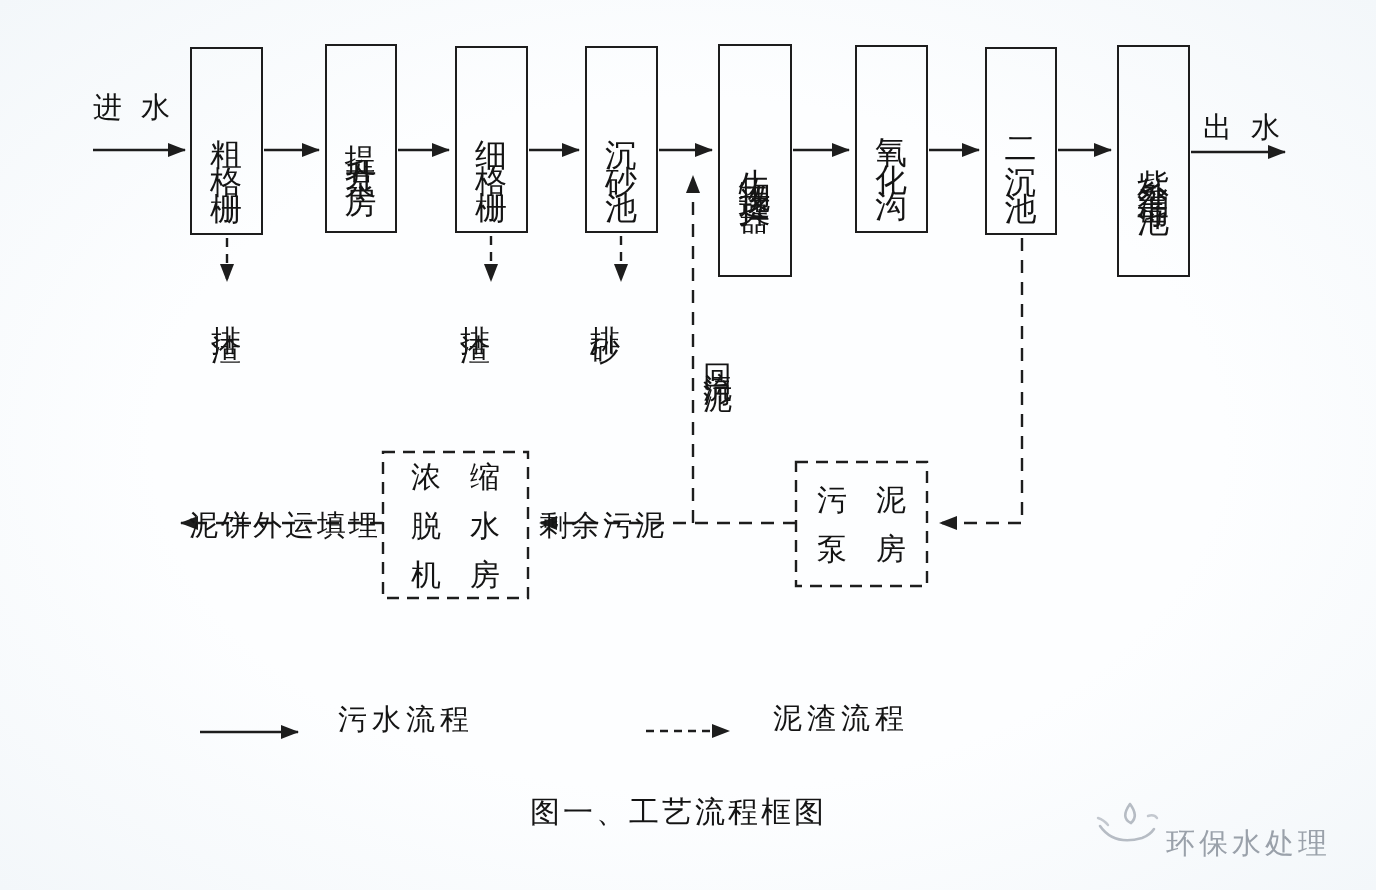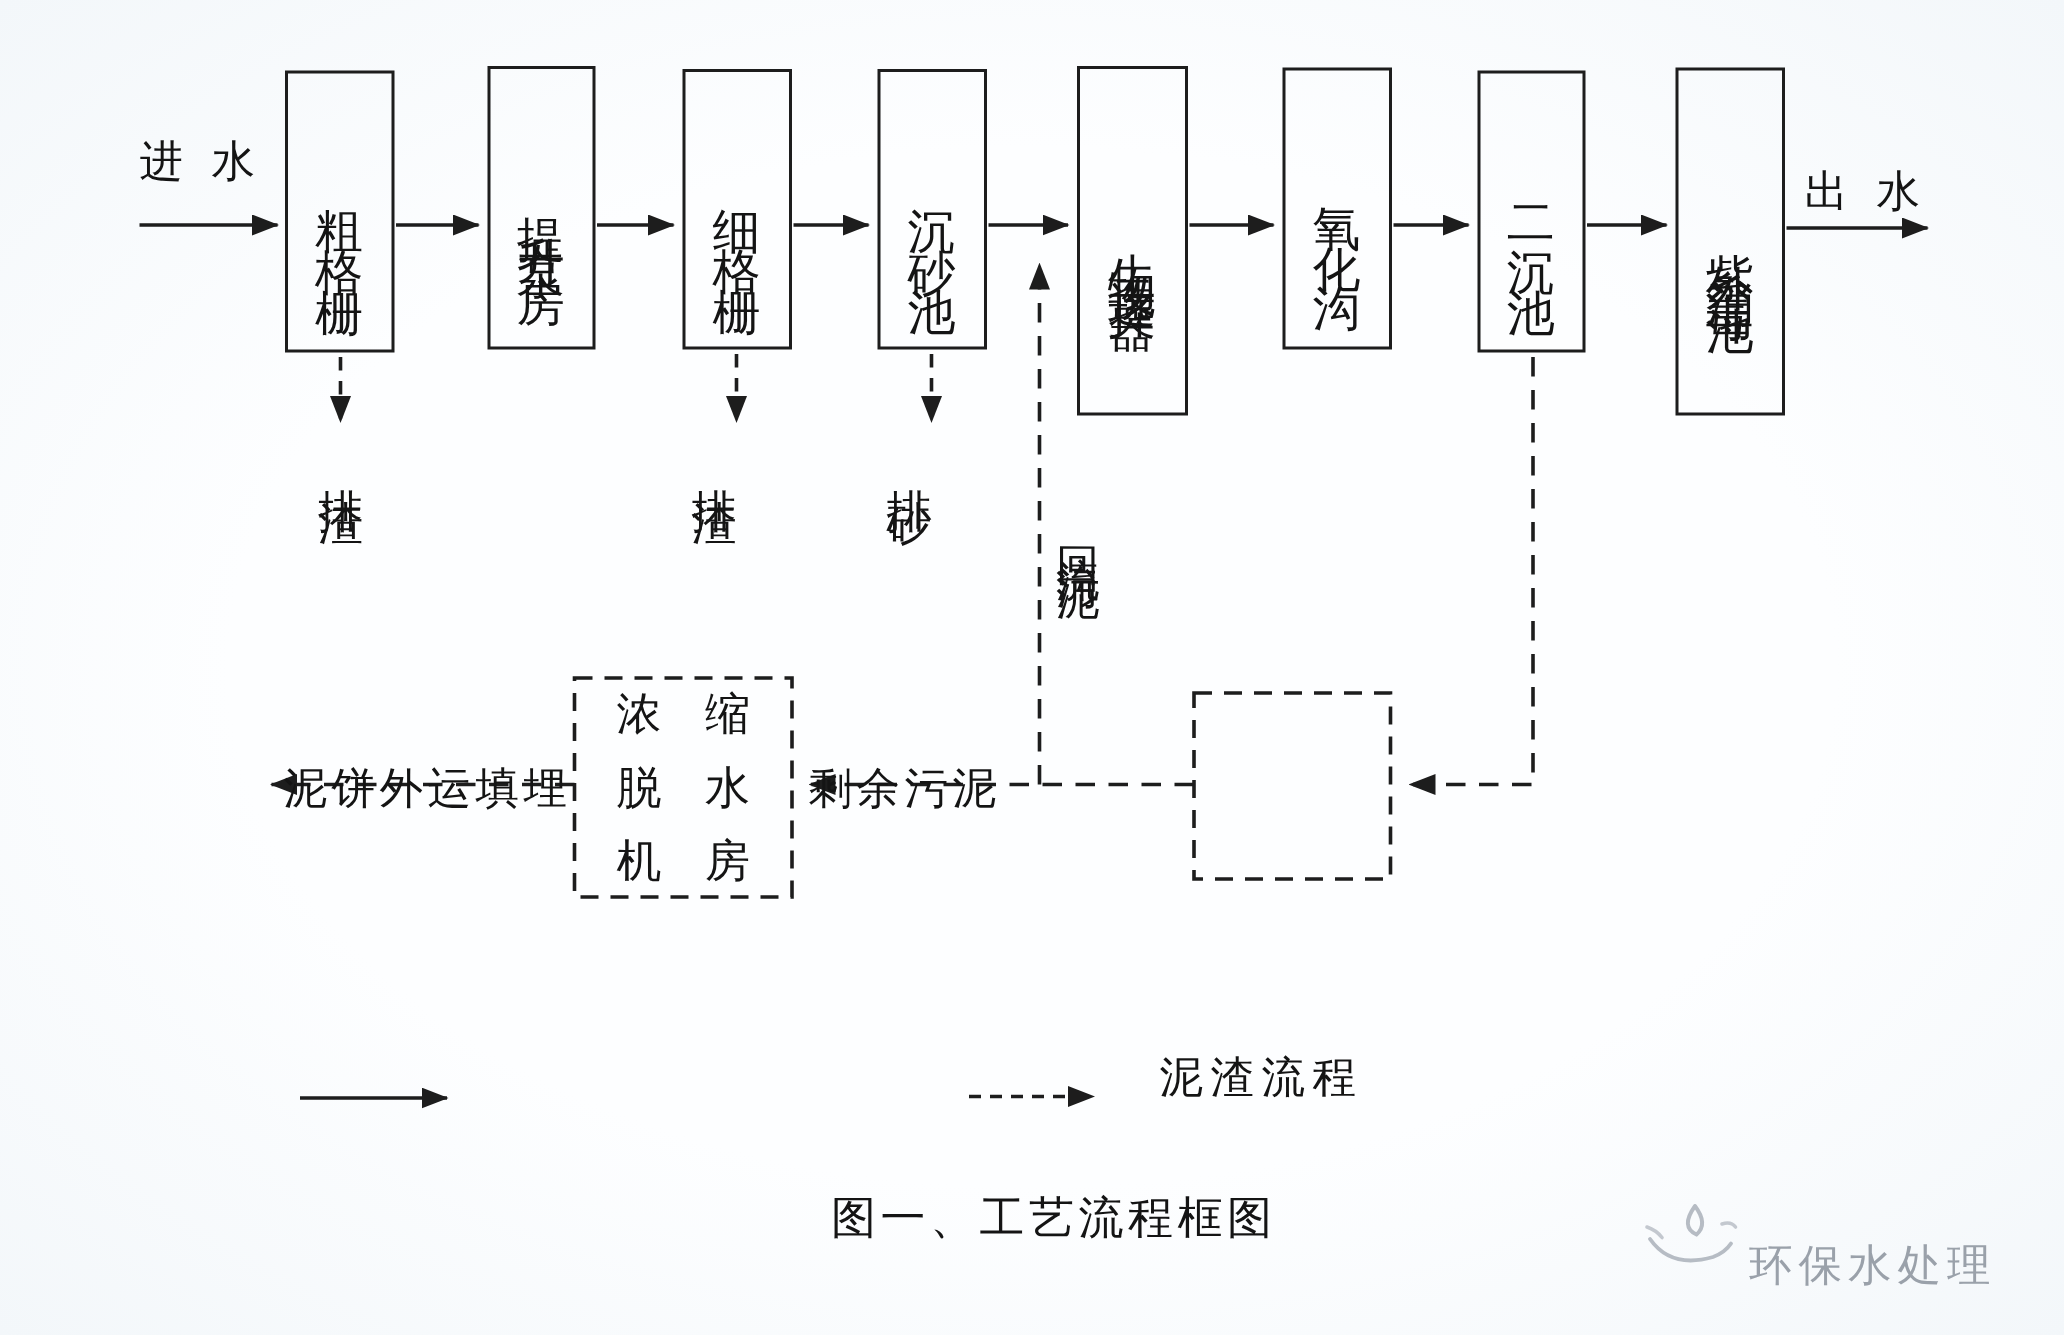--- a/index.html
+++ b/index.html
@@ -116,27 +116,31 @@
 
   <div class="lbl vt vside" style="left:211px;top:302px;">排渣</div>
   <div class="lbl vt vside" style="left:460px;top:302px;">排渣</div>
   <div class="lbl vt vside" style="left:590px;top:302px;">排砂</div>
 
   <div class="lbl vt vreturn" style="left:703px;top:341px;">回流污泥</div>
 
   <div class="dbox" style="left:383px;top:452px;width:145px;height:146px;align-items:center;">
     <div class="wrap2">浓缩脱水机房</div>
   </div>
+  <div class="dbox" style="left:796px;top:462px;width:131px;height:124px;">
+    <div class="wrap2">污泥泵房</div>
+  </div>
 
   <div class="lbl small-h" style="left:539px;top:506px;">剩余污泥</div>
   <div class="lbl small-h" style="left:189px;top:506px;">泥饼外运填埋</div>
 
+  <div class="lbl legend-lbl" style="left:338px;top:700px;">污水流程</div>
   <div class="lbl legend-lbl" style="left:773px;top:699px;text-align:right;">泥渣流程</div>
 
-  <div class="lbl caption" style="left:530px;top:792px;margin-left:24px;">图一、工艺流程框图</div>
+  <div class="lbl caption" style="left:530px;top:792px;">图一、工艺流程框图</div>
 
   <svg class="layer" style="left:1090px;top:796px;z-index:2;" width="72" height="62" viewBox="0 0 72 62">
     <path d="M40,8 q9,12 1,19 q-11,-5 -1,-19" fill="none" stroke="#b6bcc4" stroke-width="2.6" stroke-linecap="round"></path>
     <path d="M10,30 q14,20 42,12 q8,-3 12,-9" fill="none" stroke="#b6bcc4" stroke-width="2.6" stroke-linecap="round"></path>
     <path d="M8,22 q6,2 10,7" fill="none" stroke="#c3c8cf" stroke-width="2.4" stroke-linecap="round"></path>
     <path d="M58,20 q6,-2 9,2" fill="none" stroke="#c3c8cf" stroke-width="2.4" stroke-linecap="round"></path>
   </svg>
   <div class="lbl wm-text" style="left:1166px;top:812px;">环保水处理</div>
 
 </div>

